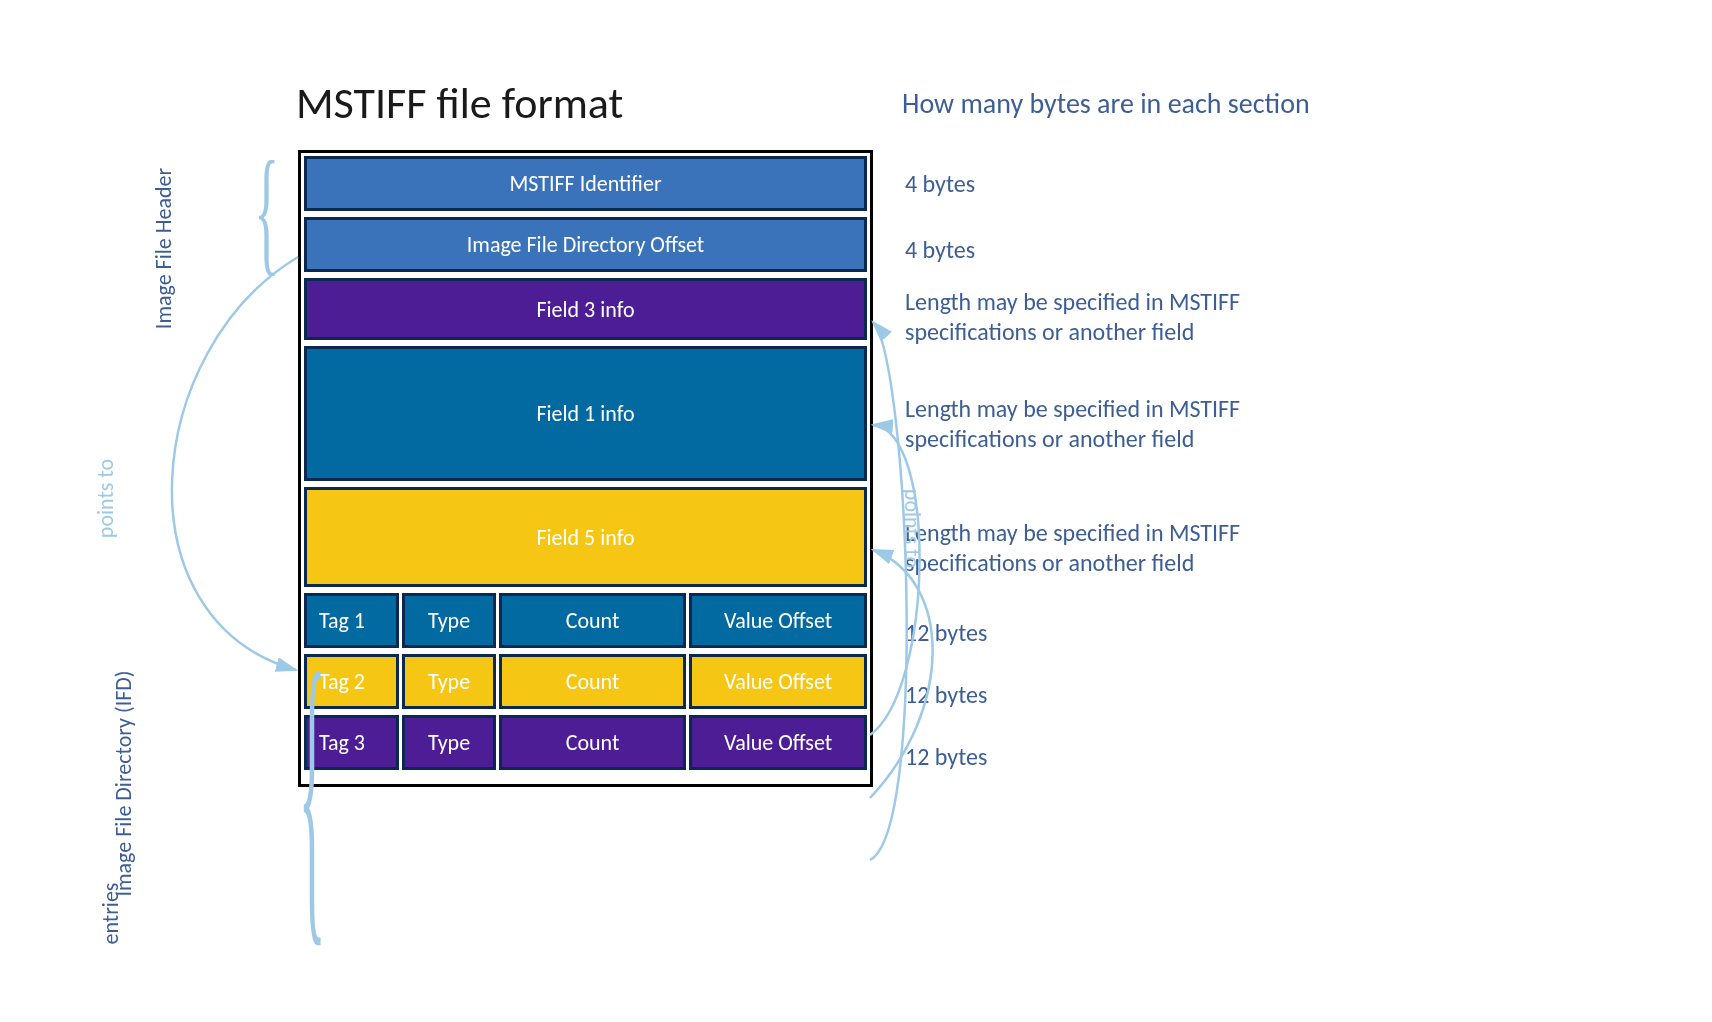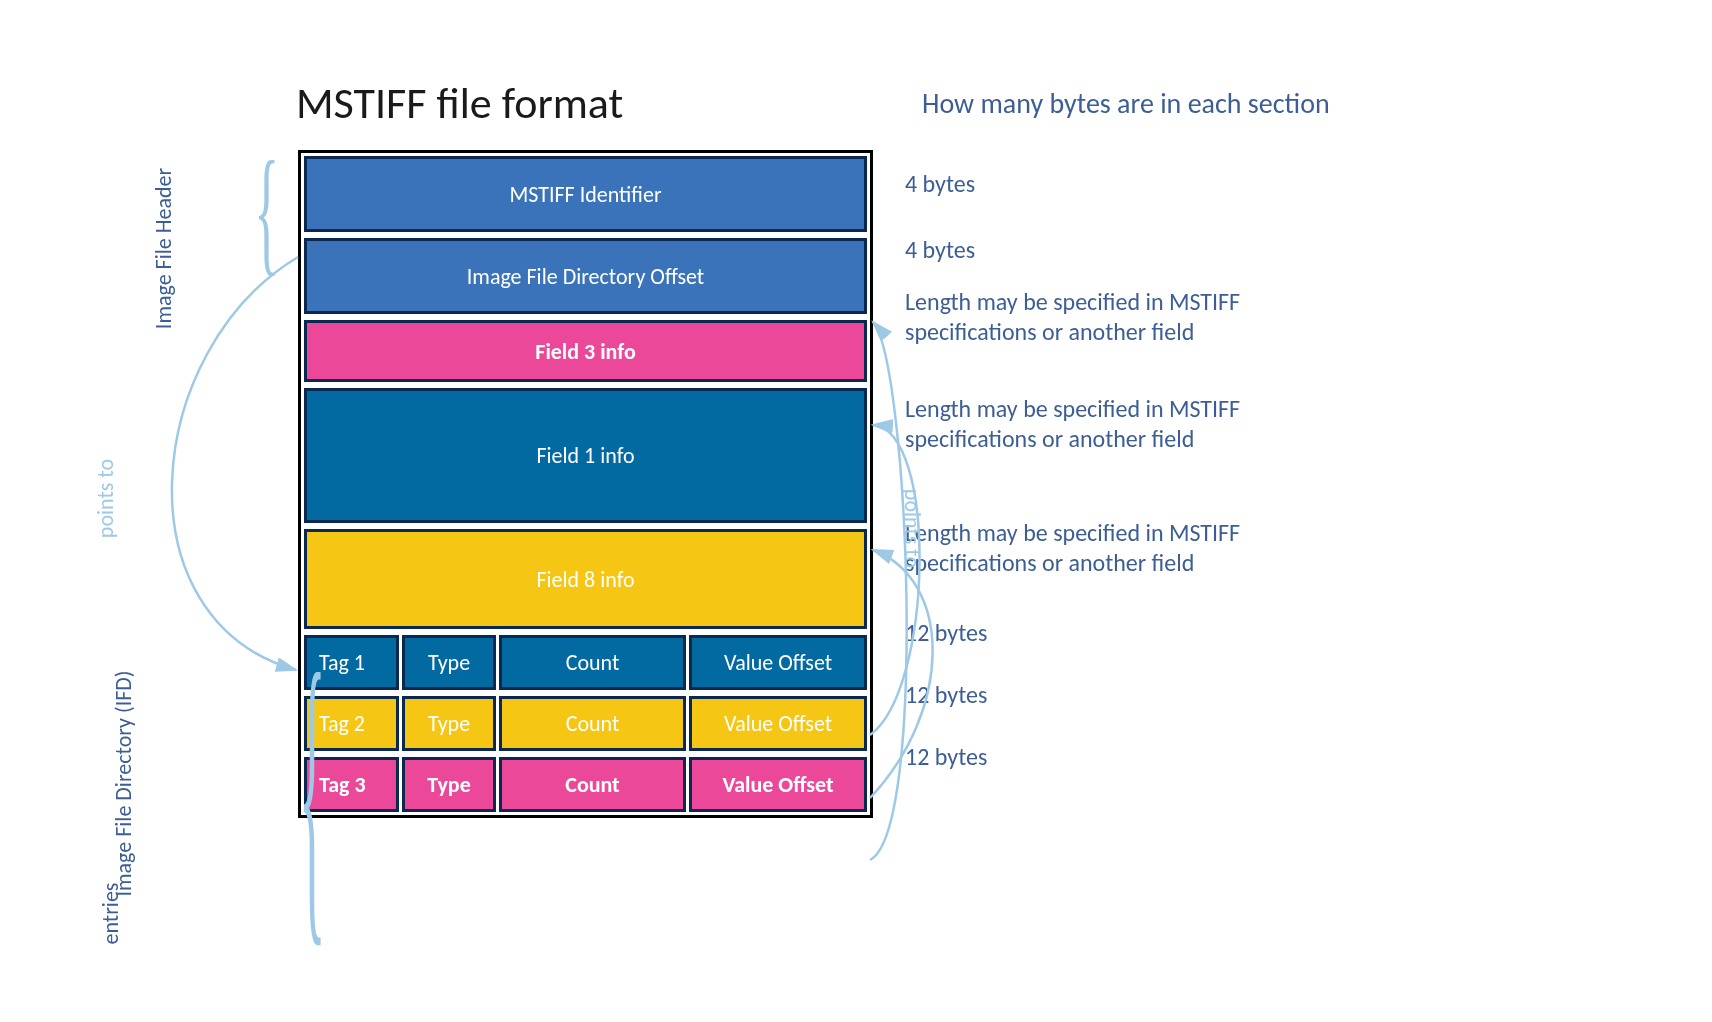--- a/index.html
+++ b/index.html
@@ -20,21 +20,21 @@
   .title {
     font-size: 44px;
     color: #1a1a1a;
     margin-left: 158px;
     margin-bottom: 20px;
     font-weight: 400;
   }
   .bytes-header {
     position: absolute;
     top: 10px;
-    left: 784px;
+    left: 764px;
     font-size: 28px;
     color: #3c5e95;
   }
   .diagram-area {
     position: relative;
     display: flex;
   }
   .left-labels {
     position: relative;
     width: 160px;
@@ -68,24 +68,24 @@
   .block {
     border: 3px solid #0a2850;
     color: #fff;
     display: flex;
     align-items: center;
     justify-content: center;
     font-size: 22px;
     margin: 3px;
   }
   .blue { background: #3a73ba; }
-  .green { background: #ec4899; font-weight: bold; }
+  .green { background: #4c1d95; }
   .orange { background: #0369a1; }
   .yellow { background: #f6c614; }
-  .h60 { height: 76px; }
+  .h60 { height: 55px; }
   .h66 { height: 62px; }
   .h140 { height: 135px; }
   .h100 { height: 100px; }
   .row {
     display: flex;
     margin: 3px;
     gap: 3px;
   }
   .row .cell {
     border: 3px solid #0a2850;
@@ -142,21 +142,21 @@
 
       <div class="brace" style="top:-10px; left:95px;">{</div>
       <div class="brace" style="top:475px; left:95px; font-size:330px; transform:scaleX(0.17);">{</div>
     </div>
 
     <div class="main-box">
       <div class="block blue h60">MSTIFF Identifier</div>
       <div class="block blue h60">Image File Directory Offset</div>
       <div class="block green h66">Field 3 info</div>
       <div class="block orange h140">Field 1 info</div>
-      <div class="block yellow h100">Field 8 info</div>
+      <div class="block yellow h100">Field 5 info</div>
 
       <div class="row">
         <div class="cell tag orange">Tag 1</div>
         <div class="cell type orange">Type</div>
         <div class="cell count orange">Count</div>
         <div class="cell offset orange">Value Offset</div>
       </div>
       <div class="row">
         <div class="cell tag yellow">Tag 2</div>
         <div class="cell type yellow">Type</div>

